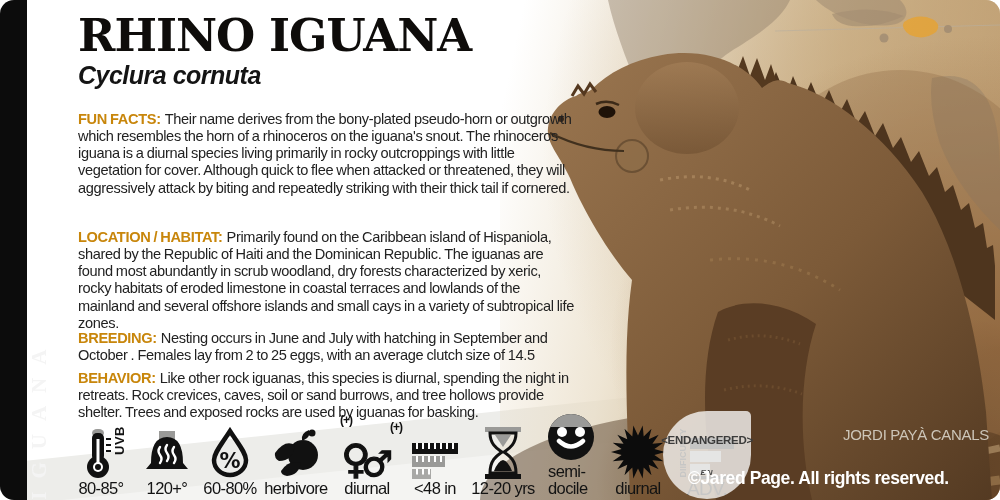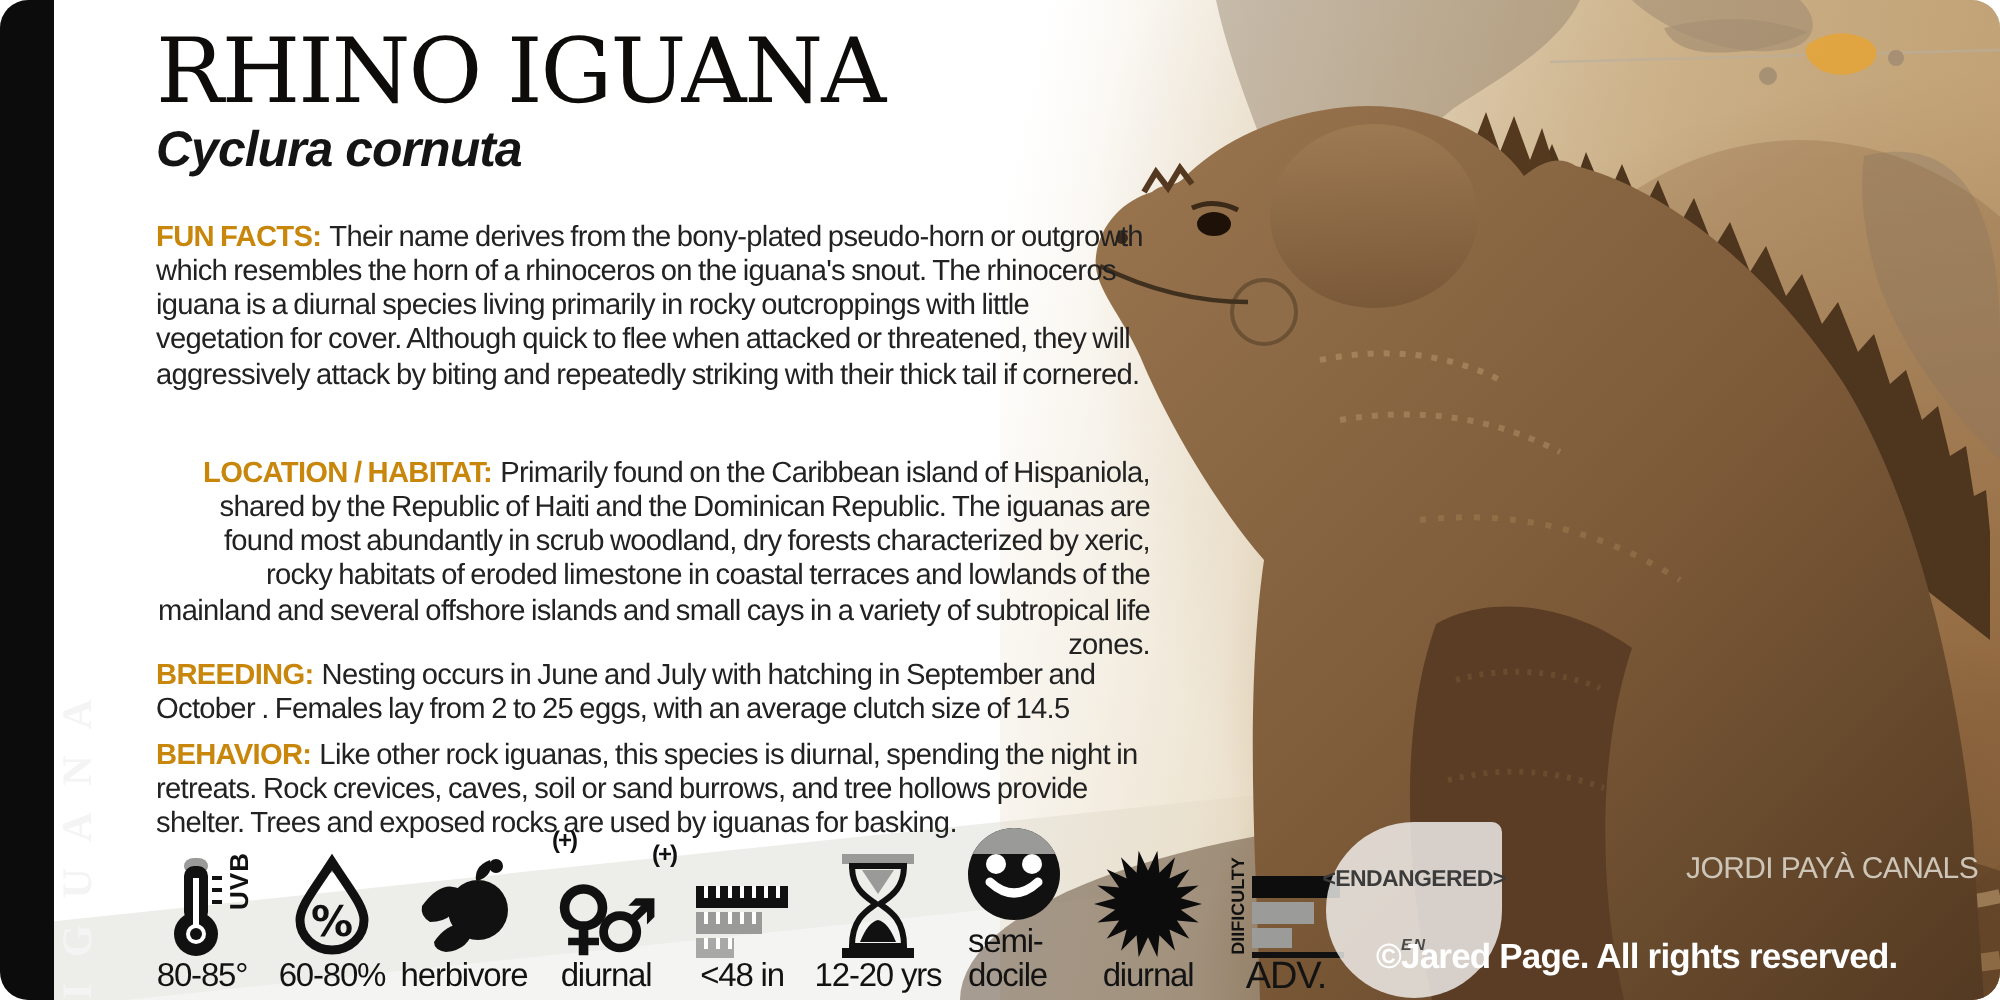--- a/index.html
+++ b/index.html
@@ -16,28 +16,28 @@
   
   .photo{position:absolute;left:500px;top:0;width:500px;height:500px;z-index:2;
     background:
       radial-gradient(ellipse 420px 240px at 78% 96%, rgba(92,60,32,.9) 0%, rgba(92,60,32,0) 70%),
       radial-gradient(ellipse 520px 420px at 100% 70%, rgba(148,104,62,.95) 0%, rgba(148,104,62,0) 75%),
       radial-gradient(ellipse 560px 560px at 96% 30%, rgba(196,166,124,.9) 0%, rgba(196,166,124,0) 78%),
       linear-gradient(102deg, rgba(255,255,255,0) 4%, rgba(233,221,198,.75) 30%, #d3bb93 58%, #b28a58 100%);}
   .art{position:absolute;left:480px;top:0;width:520px;height:500px;z-index:3;}
   
   .titleblock{position:absolute;left:78px;top:12px;z-index:5;}
-  .title{font-family:"DejaVu Serif","Liberation Serif",serif;font-weight:normal;font-size:45px;line-height:48px;
+  .title{font-family:"DejaVu Serif","Liberation Serif",serif;font-weight:bold;font-size:45px;line-height:48px;
          letter-spacing:-1px;color:#0e0c0a;white-space:nowrap;}
   .sci{font-style:italic;font-weight:bold;font-size:25px;letter-spacing:-0.5px;color:#141414;margin-top:1px;}
   
   .sec{position:absolute;left:78px;width:497px;z-index:5;font-size:14.6px;line-height:17.3px;
        letter-spacing:-0.35px;word-spacing:-0.6px;color:#222;}
   .sec .h{font-weight:bold;margin-right:4px;}
-  .s0{top:96px;}.s1{top:214px;text-align:right;}.s2{top:315px;}.s3{top:355px;}
+  .s0{top:96px;}.s1{top:214px;}.s2{top:315px;}.s3{top:355px;}
   
   .stats{position:absolute;left:70px;bottom:3px;display:flex;align-items:flex-end;gap:6px;z-index:5;}
   .cell{display:flex;flex-direction:column;align-items:center;justify-content:flex-end;position:relative;}
   .glyph{height:54px;display:flex;align-items:flex-end;justify-content:center;}
   .lbl{font-size:16.5px;letter-spacing:-0.6px;color:#131313;margin-top:1px;white-space:nowrap;line-height:17px;}
   .lbl.wrap{white-space:normal;width:46px;text-align:left;}
   .uvbtxt{position:absolute;right:-2px;top:8px;transform:rotate(-90deg);transform-origin:center;
           font-size:13px;font-weight:bold;letter-spacing:.5px;color:#111;}
   .gsym{font-family:"DejaVu Sans",sans-serif;color:#111;-webkit-text-stroke:1.3px #111;line-height:1;}
   .female{font-size:40px;}
@@ -165,20 +165,34 @@
               <line x1="22" y1="12" x2="27" y2="12"></line>
               <line x1="22" y1="18" x2="27" y2="18"></line>
               <line x1="22" y1="24" x2="27" y2="24"></line>
             </g>
         </svg>
         <span class="uvbtxt">UVB</span>
       </div>
       <div class="lbl">80-85°</div>
     </div>
 
+    <div class="cell" style="width:58px">
+      <div class="glyph">
+        <svg width="50" height="50" viewBox="0 0 50 50">
+          <rect x="17" y="2" width="16" height="10" fill="#9a9a98"></rect>
+          <path d="M9 34 Q9 8 25 8 Q41 8 41 34 L46 40 L4 40 Z" fill="#111"></path>
+          <g stroke="#fff" stroke-width="2.4" fill="none" stroke-linecap="round">
+            <path d="M18 18 q-3 4 0 8 q3 4 0 8"></path>
+            <path d="M25 16 q-3 4 0 8 q3 4 0 8"></path>
+            <path d="M32 18 q-3 4 0 8 q3 4 0 8"></path>
+          </g>
+        </svg>
+      </div>
+      <div class="lbl">120+°</div>
+    </div>
 
     <div class="cell" style="width:56px">
       <div class="glyph">
         <svg width="46" height="52" viewBox="0 0 46 52">
           <path d="M23 2 L31 14 L23 9 L15 14 Z" fill="#9a9a98"></path>
           <path d="M23 4 C14 18 7 26 7 33 a16 15 0 0 0 32 0 C39 26 32 18 23 4 Z" fill="none" stroke="#111" stroke-width="4.5"></path>
           <text x="23" y="41" text-anchor="middle" font-family="DejaVu Sans" font-weight="bold" font-size="21" fill="#111">%</text>
         </svg>
       </div>
       <div class="lbl">60-80%</div>

